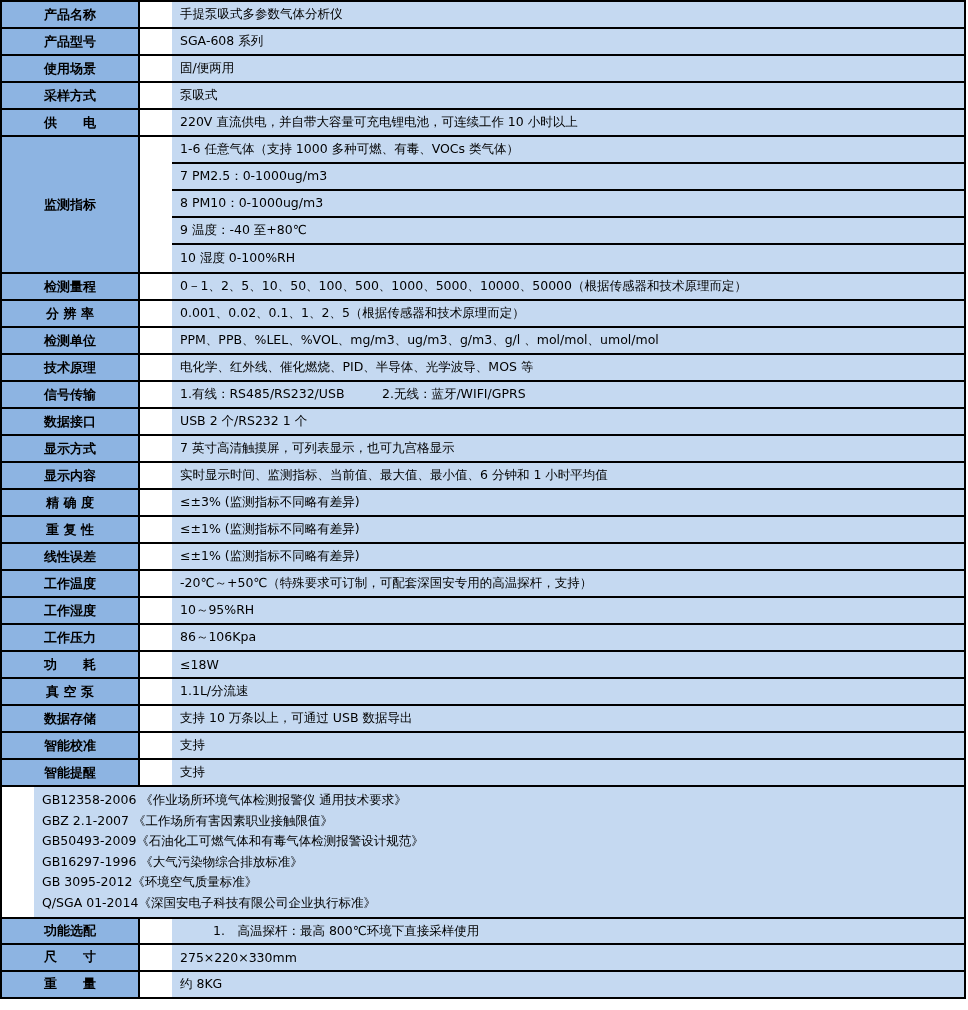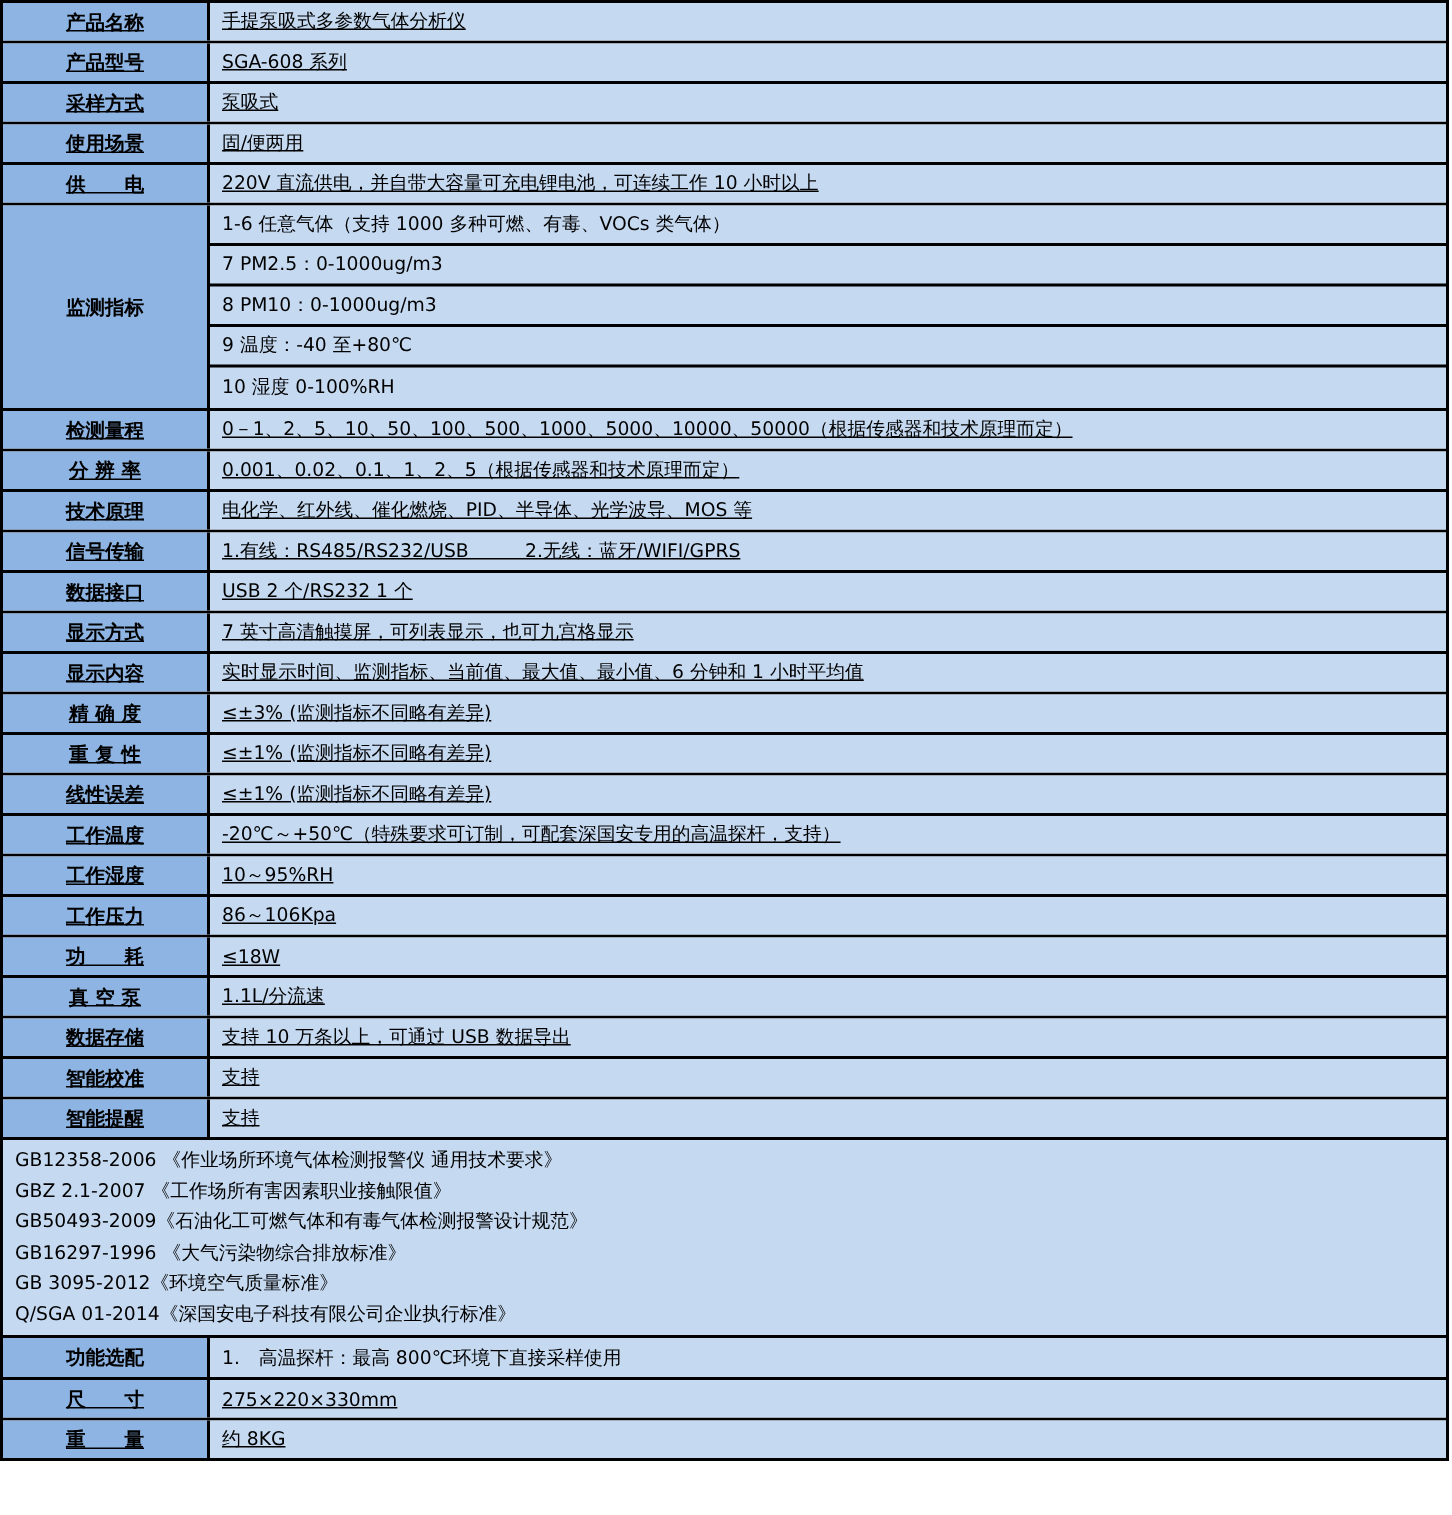--- a/index.html
+++ b/index.html
@@ -13,39 +13,40 @@
   }
   .spec-table {
     width: 966px;
     border: 2px solid var(--border, #000);
     border-bottom: none;
   }
   .row {
     display: flex;
     border-bottom: 2px solid var(--border, #000);
   }
-  .row-single { height: 27px; text-decoration: underline; }
+  .row-single { height: 27px; }
   .label-cell {
     flex: 0 0 138px;
     width: 138px;
     background: var(--label-bg, #8DB4E2);
     border-right: 2px solid var(--border, #000);
     display: flex;
     align-items: center;
     justify-content: center;
     font-weight: bold;
     font-size: 13px;
     white-space: pre;
   }
   .value-area {
     flex: 1;
     background: var(--value-bg, #C5D9F1);
     display: flex;
     flex-direction: column;
     min-width: 0;
+    margin-left: 32px;
   }
   .value-cell {
     flex: 1;
     display: flex;
     align-items: center;
     padding: 0 8px;
     font-size: 12.5px;
     white-space: pre;
     overflow: hidden;
   }
@@ -79,29 +80,29 @@
         <div class="value-cell">手提泵吸式多参数气体分析仪</div>
       </div>
   </div>
     <div class="row row-single">
     <div class="label-cell">产品型号</div>
     <div class="value-area">
         <div class="value-cell">SGA-608 系列</div>
       </div>
   </div>
     <div class="row row-single">
+    <div class="label-cell">使用场景</div>
+    <div class="value-area">
+        <div class="value-cell">固/便两用</div>
+      </div>
+  </div>
+    <div class="row row-single">
     <div class="label-cell">采样方式</div>
     <div class="value-area">
         <div class="value-cell">泵吸式</div>
-      </div>
-  </div>
-    <div class="row row-single">
-    <div class="label-cell">使用场景</div>
-    <div class="value-area">
-        <div class="value-cell">固/便两用</div>
       </div>
   </div>
     <div class="row row-single">
     <div class="label-cell">供　　电</div>
     <div class="value-area">
         <div class="value-cell">220V 直流供电，并自带大容量可充电锂电池，可连续工作 10 小时以上</div>
       </div>
   </div>
     <div class="row row-subrows">
     <div class="label-cell">监测指标</div>
@@ -116,20 +117,26 @@
     <div class="row row-single">
     <div class="label-cell">检测量程</div>
     <div class="value-area">
         <div class="value-cell">0－1、2、5、10、50、100、500、1000、5000、10000、50000（根据传感器和技术原理而定）</div>
       </div>
   </div>
     <div class="row row-single">
     <div class="label-cell">分 辨 率</div>
     <div class="value-area">
         <div class="value-cell">0.001、0.02、0.1、1、2、5（根据传感器和技术原理而定）</div>
+      </div>
+  </div>
+    <div class="row row-single">
+    <div class="label-cell">检测单位</div>
+    <div class="value-area">
+        <div class="value-cell">PPM、PPB、%LEL、%VOL、mg/m3、ug/m3、g/m3、g/l 、mol/mol、umol/mol</div>
       </div>
   </div>
     <div class="row row-single">
     <div class="label-cell">技术原理</div>
     <div class="value-area">
         <div class="value-cell">电化学、红外线、催化燃烧、PID、半导体、光学波导、MOS 等</div>
       </div>
   </div>
     <div class="row row-single">
     <div class="label-cell">信号传输</div>

